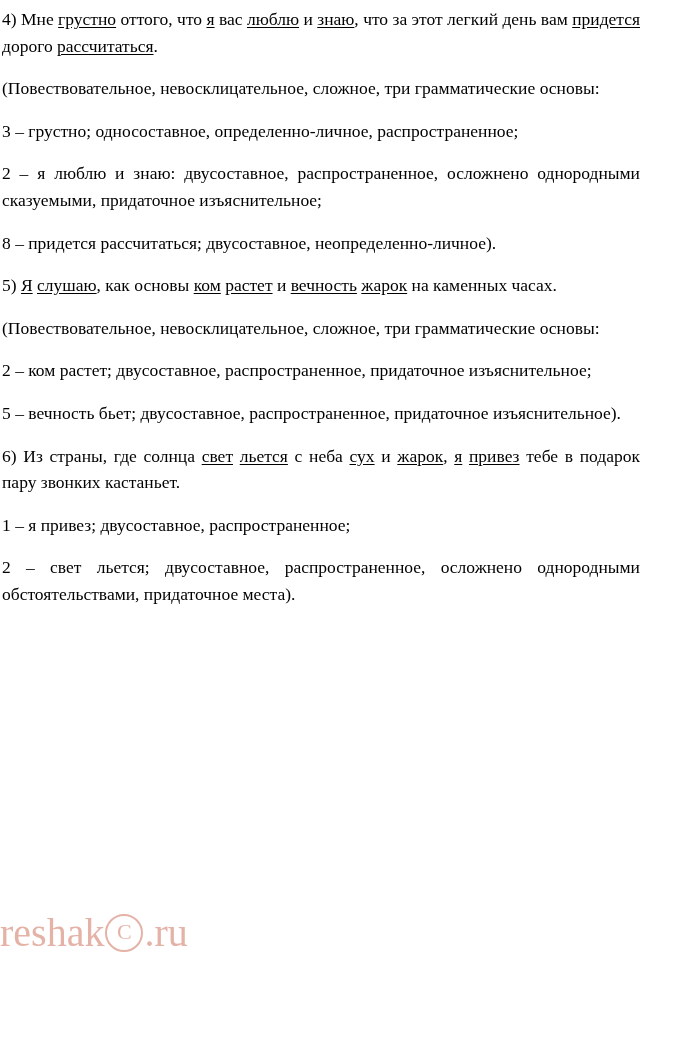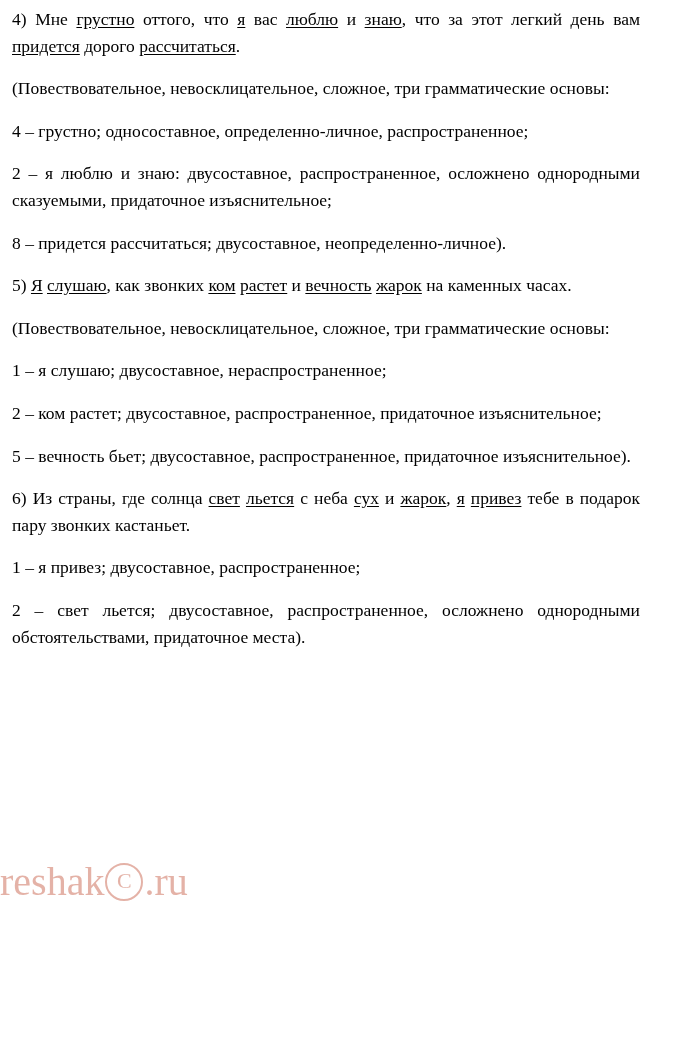--- a/index.html
+++ b/index.html
@@ -13,36 +13,36 @@
     position: relative;
     overflow: hidden;
     font-family: "Liberation Serif", serif;
     color: #000000;
   }
   .page {
     position: relative;
     width: 642px;
     height: 1063px;
     box-sizing: border-box;
-    padding: 6px 2px 0 12px;
+    padding: 6px 2px 0 2px;
   }
   .para {
     font-size: 17.5px;
     line-height: 1.52;
     text-align: justify;
     text-justify: inter-word;
     margin: 0 0 16px 0;
     hyphens: none;
   }
   .para:last-child { margin-bottom: 4px; }
   .u { text-decoration: underline; text-underline-offset: 2px; }
   .watermark {
     position: absolute;
     left: 0px;
-    top: 854px;
+    top: 905px;
     font-family: "Liberation Serif", serif;
     font-size: 40px;
     color: rgba(196, 84, 60, 0.45);
     letter-spacing: 0px;
     white-space: nowrap;
     pointer-events: none;
     user-select: none;
     z-index: 5;
   }
   .watermark .wm-circle {
@@ -60,26 +60,25 @@
   .wm-part { vertical-align: middle; }
 </style>
 </head>
 <body>
 
 <div class="page">
 
   <div class="body-text">
     <p class="para"><span>4) </span><span>Мне </span><span class="u">грустно</span><span> оттого, что </span><span class="u">я</span><span> вас </span><span class="u">люблю</span><span> и </span><span class="u">знаю</span><span>, что за этот легкий день вам </span><span class="u">придется</span><span> дорого </span><span class="u">рассчитаться</span><span>.</span></p>
     <p class="para"><span>(Повествовательное, невосклицательное, сложное, три грамматические основы:</span></p>
-    <p class="para"><span>4 – грустно; односоставное, определенно-личное, распространенное;</span></p>
+    <p class="para"><span>3 – грустно; односоставное, определенно-личное, распространенное;</span></p>
     <p class="para"><span>2 – я люблю и знаю: двусоставное, распространенное, осложнено однородными сказуемыми, придаточное изъяснительное;</span></p>
     <p class="para"><span>8 – придется рассчитаться; двусоставное, неопределенно-личное).</span></p>
-    <p class="para"><span>5) </span><span class="u">Я</span><span> </span><span class="u">слушаю</span><span>, как звонких </span><span class="u">ком</span><span> </span><span class="u">растет</span><span> и </span><span class="u">вечность</span><span> </span><span class="u">жарок</span><span> на каменных часах.</span></p>
+    <p class="para"><span>5) </span><span class="u">Я</span><span> </span><span class="u">слушаю</span><span>, как основы </span><span class="u">ком</span><span> </span><span class="u">растет</span><span> и </span><span class="u">вечность</span><span> </span><span class="u">жарок</span><span> на каменных часах.</span></p>
     <p class="para"><span>(Повествовательное, невосклицательное, сложное, три грамматические основы:</span></p>
-    <p class="para"><span>1 – я слушаю; двусоставное, нераспространенное;</span></p>
     <p class="para"><span>2 – ком растет; двусоставное, распространенное, придаточное изъяснительное;</span></p>
     <p class="para"><span>5 – вечность бьет; двусоставное, распространенное, придаточное изъяснительное).</span></p>
     <p class="para"><span>6) Из страны, где солнца </span><span class="u">свет</span><span> </span><span class="u">льется</span><span> с неба </span><span class="u">сух</span><span> и </span><span class="u">жарок</span><span>, </span><span class="u">я</span><span> </span><span class="u">привез</span><span> тебе в подарок пару звонких кастаньет.</span></p>
     <p class="para"><span>1 – я привез; двусоставное, распространенное;</span></p>
     <p class="para"><span>2 – свет льется; двусоставное, распространенное, осложнено однородными обстоятельствами, придаточное места).</span></p>
   </div>
 
   <div class="watermark">
     <span class="wm-part">reshak</span><span class="wm-circle">C</span><span class="wm-part">.ru</span>
   </div>

